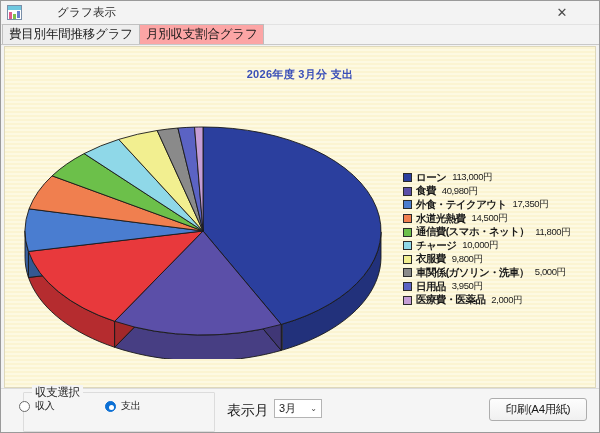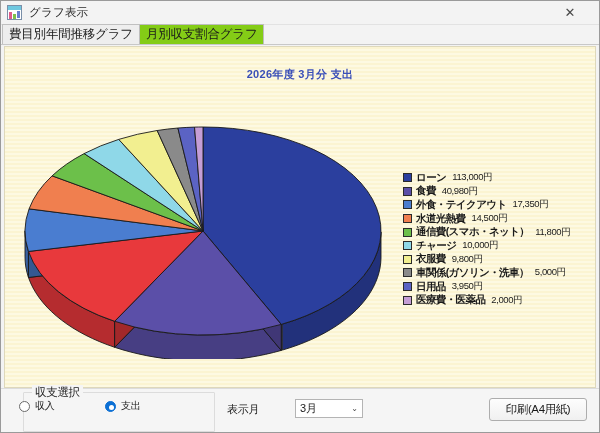--- a/index.html
+++ b/index.html
@@ -15,22 +15,23 @@
     background: #f3f3f3;
     border: 1px solid #9a9a9a;
     display: flex; flex-direction: column;
   }
 
   
   .titlebar {
     height: 24px; flex: 0 0 24px;
     background: #f3f3f3;
     display: flex; align-items: center;
-    padding: 0 8px 0 6px;
+    padding: 0 16px 0 6px;
     border-bottom: 1px solid #e2e2e2;
+    gap: 28px;
   }
   .app-icon {
     width: 15px; height: 15px; flex: 0 0 15px;
     margin-right: 7px;
     background: #ffffff;
     border: 1px solid #7a8fa8;
     position: relative; overflow: hidden;
   }
   .app-icon::before {
     content: ""; position: absolute; left: 0; top: 0; right: 0; height: 4px;
@@ -66,21 +67,21 @@
     display: flex; align-items: center;
     font-size: 12.5px; color: #1a1a1a;
     background: #eeeeee;
     border: 1px solid #c0c0c0;
     border-bottom: none;
     margin-right: -1px;
     cursor: pointer;
     letter-spacing: -0.2px;
   }
   .tab.active {
-    background: #84cc16;
+    background: #fca5a5;
     color: #1a1a1a;
     position: relative; z-index: 2;
     border-color: #bdbdbd;
   }
 
   
   .chart-panel {
     flex: 1 1 auto;
     position: relative;
     margin: 1px 3px 0 3px;
@@ -172,31 +173,30 @@
   }
   .radio-item.checked .radio-dot::after {
     content: ""; position: absolute;
     left: 3px; top: 3px; width: 5px; height: 5px;
     border-radius: 50%; background: #ffffff;
   }
   .radio-label { font-size: 10px; color: #1a1a1a; letter-spacing: -0.3px; }
 
   .month-label {
     position: absolute; left: 226px; top: 13px;
-    font-size: 11px; color: #1a1a1a; letter-spacing: -0.3px;
+    font-size: 14px; color: #1a1a1a; letter-spacing: -0.3px;
   }
   .month-select {
     position: absolute; left: 273px; top: 10px;
-    width: 68px; height: 19px;
+    width: 48px; height: 19px;
     background: #ffffff;
     border: 1px solid #b4b4b4;
     display: flex; align-items: center;
     padding-left: 4px;
     cursor: pointer;
-    margin-left: 21px;
   }
   .month-value { font-size: 11px; color: #1a1a1a; }
   .month-arrow {
     margin-left: auto; margin-right: 4px;
     font-size: 8px; color: #4a4a4a; line-height: 1;
   }
   .print-btn {
     position: absolute; right: 12px; top: 9px;
     width: 98px; height: 23px;
     background: linear-gradient(to bottom, #fdfdfd, #f0f0f0);

